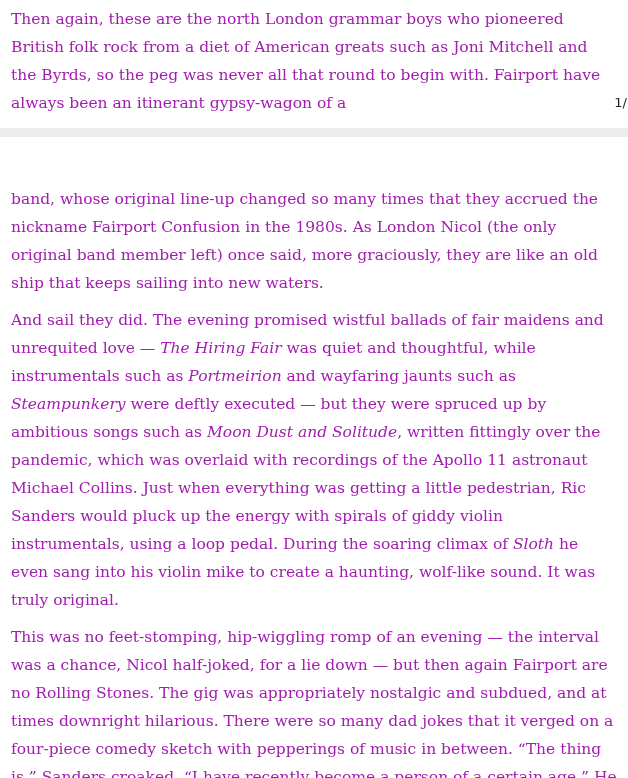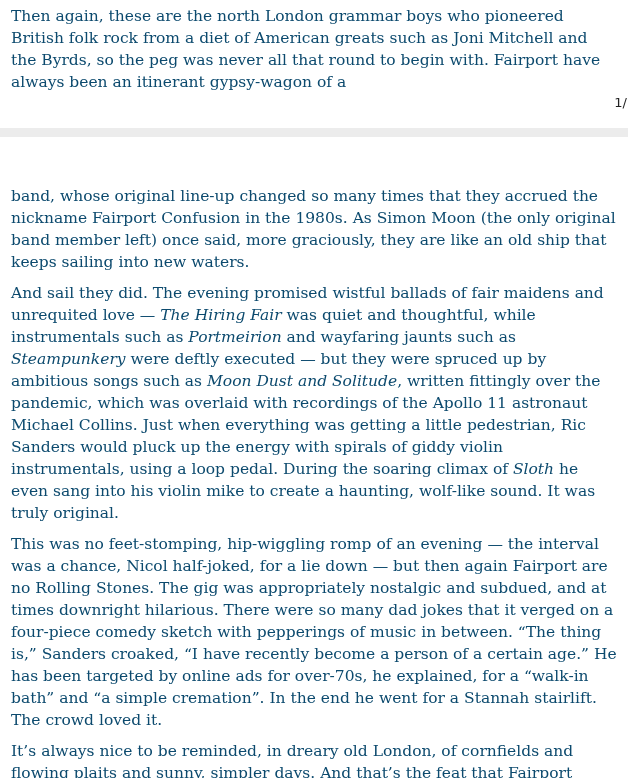--- a/index.html
+++ b/index.html
@@ -9,22 +9,22 @@
   }
   body {
     width: 628px;
     height: 778px;
     position: relative;
     overflow: hidden;
   }
   .serif-text {
     font-family: "DejaVu Serif", "Liberation Serif", serif;
     font-size: 15.5px;
-    line-height: 22px;
-    color: #0c4a6e;
+    line-height: 28px;
+    color: #a21caf;
     letter-spacing: 0px;
   }
   .prev-fragment {
     position: absolute;
     top: 5px;
     left: 11px;
     width: 600px;
   }
   .prev-fragment p {
     margin: 0;
@@ -65,18 +65,18 @@
 
 <div class="prev-fragment serif-text">
   <p><span>Then again, these are the north London grammar boys who pioneered British folk rock from a diet of American greats such as Joni Mitchell and the Byrds, so the peg was never all that round to begin with. Fairport have always been an itinerant gypsy-wagon of a</span></p>
 </div>
 
 <div class="page-indicator">1/</div>
 
 <div class="page-divider"></div>
 
 <div class="article-body serif-text">
-  <p class="article-paragraph"><span>band, whose original line-up changed so many times that they accrued the nickname Fairport Confusion in the 1980s. As Simon Moon (the only original band member left) once said, more graciously, they are like an old ship that keeps sailing into new waters.</span></p>
+  <p class="article-paragraph"><span>band, whose original line-up changed so many times that they accrued the nickname Fairport Confusion in the 1980s. As London Nicol (the only original band member left) once said, more graciously, they are like an old ship that keeps sailing into new waters.</span></p>
   <p class="article-paragraph"><span>And sail they did. The evening promised wistful ballads of fair maidens and unrequited love — </span><span style="font-style: italic;">The Hiring Fair</span><span> was quiet and thoughtful, while instrumentals such as </span><span style="font-style: italic;">Portmeirion</span><span> and wayfaring jaunts such as </span><span style="font-style: italic;">Steampunkery</span><span> were deftly executed — but they were spruced up by ambitious songs such as </span><span style="font-style: italic;">Moon Dust and Solitude</span><span>, written fittingly over the pandemic, which was overlaid with recordings of the Apollo 11 astronaut Michael Collins. Just when everything was getting a little pedestrian, Ric Sanders would pluck up the energy with spirals of giddy violin instrumentals, using a loop pedal. During the soaring climax of </span><span style="font-style: italic;">Sloth</span><span> he even sang into his violin mike to create a haunting, wolf-like sound. It was truly original.</span></p>
   <p class="article-paragraph"><span>This was no feet-stomping, hip-wiggling romp of an evening — the interval was a chance, Nicol half-joked, for a lie down — but then again Fairport are no Rolling Stones. The gig was appropriately nostalgic and subdued, and at times downright hilarious. There were so many dad jokes that it verged on a four-piece comedy sketch with pepperings of music in between. “The thing is,” Sanders croaked, “I have recently become a person of a certain age.” He has been targeted by online ads for over-70s, he explained, for a “walk-in bath” and “a simple cremation”. In the end he went for a Stannah stairlift. The crowd loved it.</span></p>
   <p class="article-paragraph no-gap"><span>It’s always nice to be reminded, in dreary old London, of cornfields and flowing plaits and sunny, simpler days. And that’s the feat that Fairport managed, for the most part, to pull off. They’re a band still in control of their material, and, more importantly, still having fun with it. And the audience were having feet-tapping fun with them (even if from their folding chairs).</span></p>
 
 </div>
 
 </body></html>

